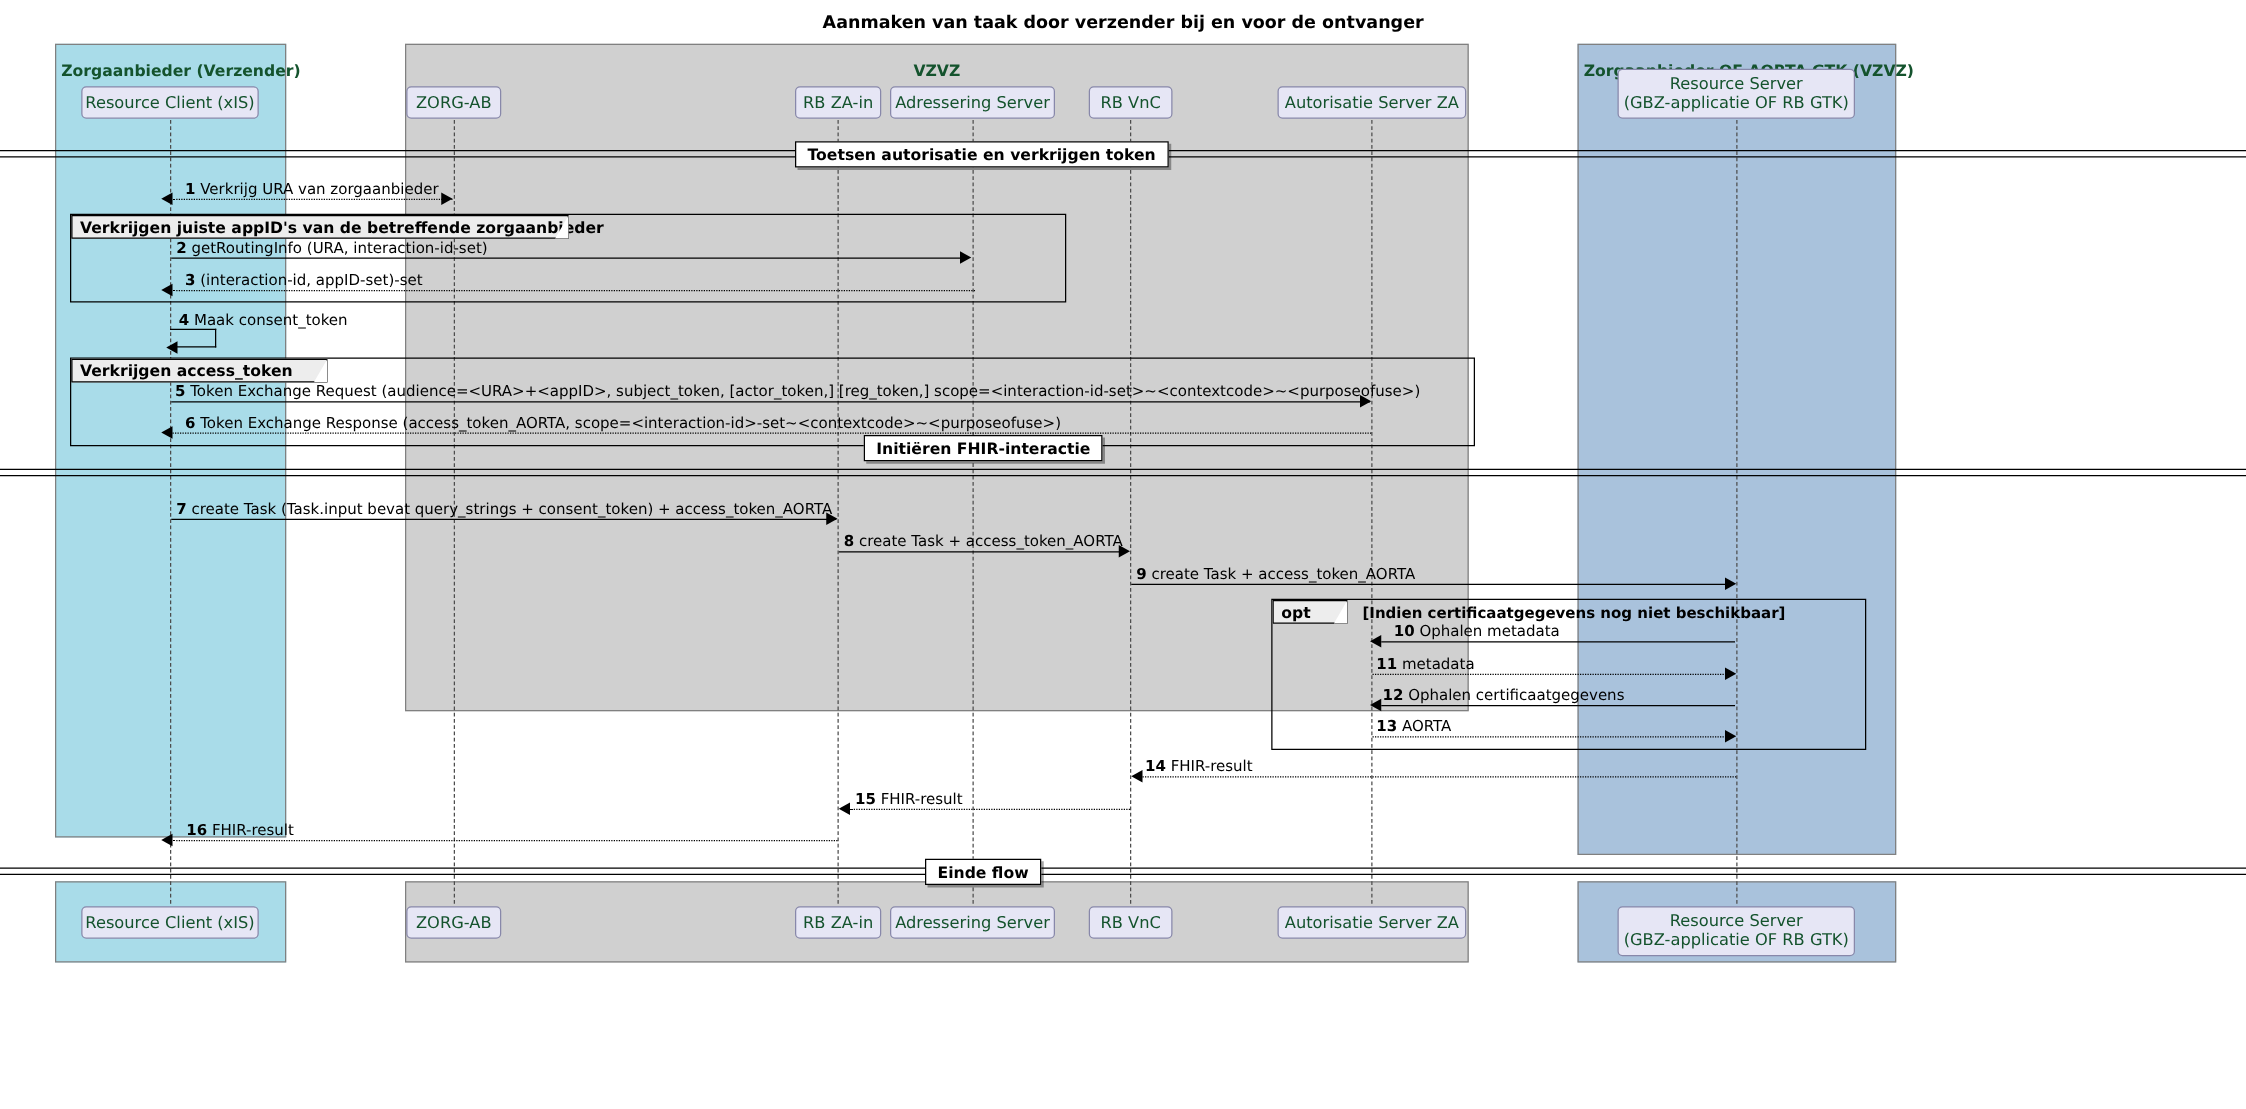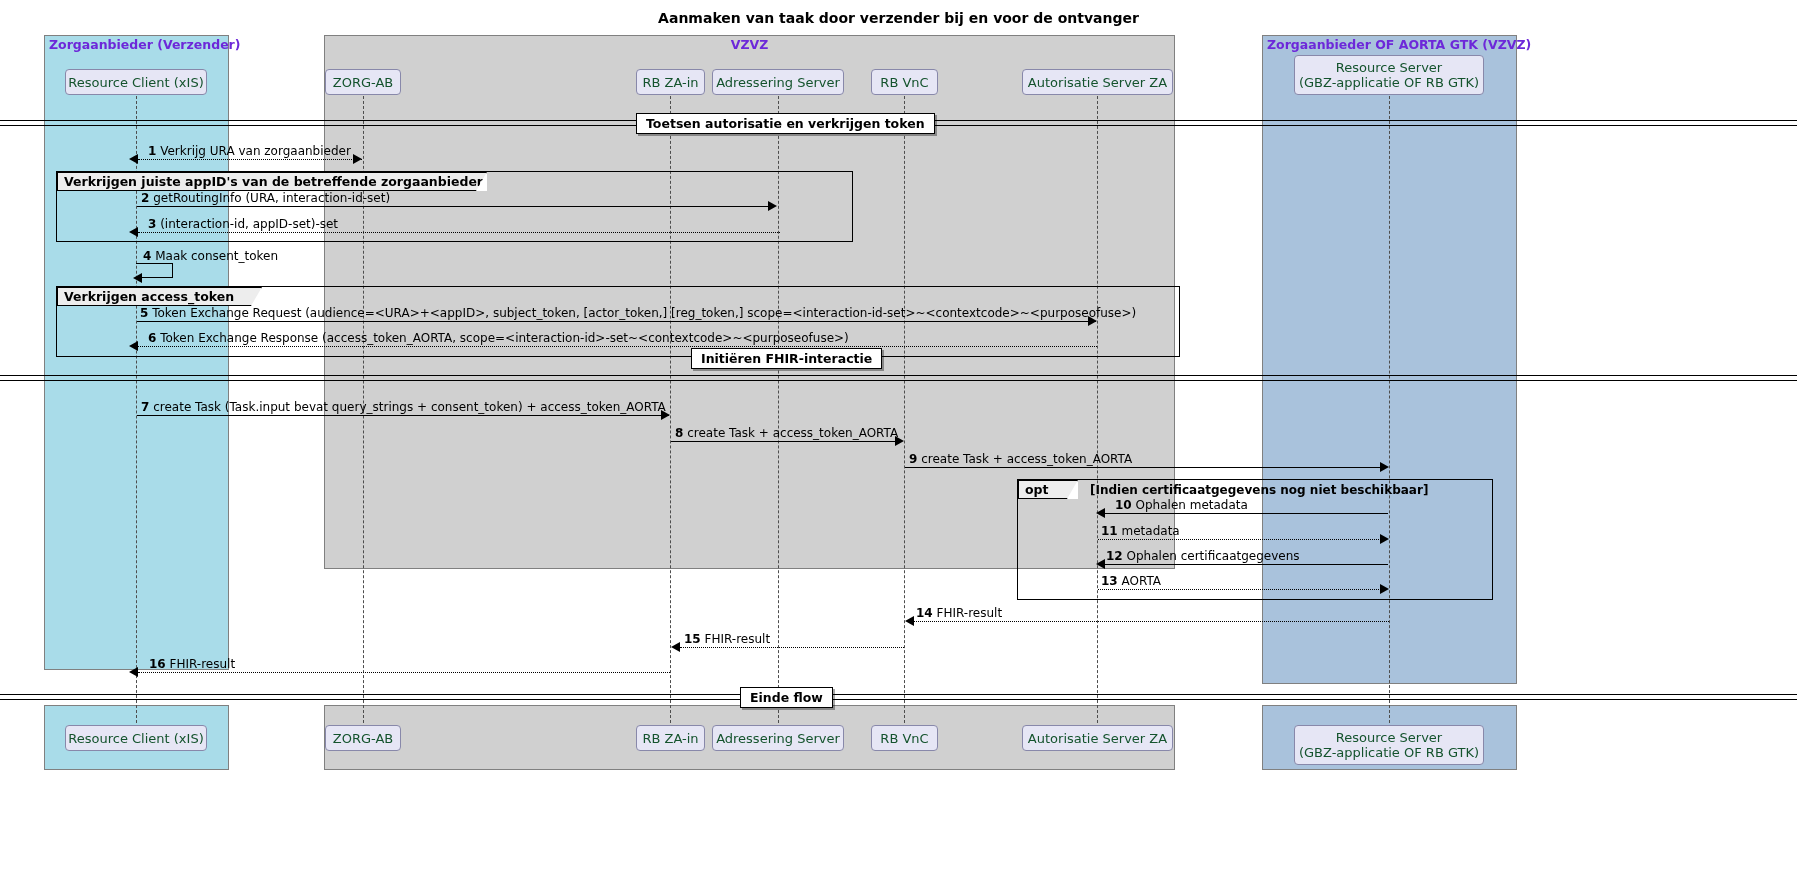--- a/index.html
+++ b/index.html
@@ -15,21 +15,21 @@
 
   
   .diagram-title{
     position:absolute;left:0;top:10px;width:1797px;
     text-align:center;font-size:14px;font-weight:bold;color:#000;
   }
 
   
   .pbox{position:absolute;box-sizing:border-box;border:1px solid #808080;}
   .pbox-title{
-    position:absolute;top:1px;left:4px;font-size:12.5px;font-weight:bold;color:#6d28d9;
+    position:absolute;top:13px;left:4px;font-size:12.5px;font-weight:bold;color:#14532d;
     white-space:nowrap;
   }
   .pbox.left{background:#A9DCE9;}
   .pbox.mid{background:#D0D0D0;}
   .pbox.right{background:#A9C2DC;}
   .pbox-title.center{left:0;width:100%;text-align:center;}
 
   
   .lifeline{
     position:absolute;width:0;border-left:1px dashed #4d4d4d;
@@ -165,21 +165,21 @@
 
   <div class="msg-label" style="left:148px;top:145px;">
     <b>1</b> 
     <span>Verkrijg URA van zorgaanbieder</span>
   </div>
   <div class="msg-line dotted" style="left:138px;top:159px;width:224px;"></div>
   <div class="arrowhead left" style="left:129px;top:154px;"></div>
   <div class="arrowhead right" style="left:353px;top:154px;"></div>
 
   <div class="frame" style="left:56px;top:171px;width:797px;height:71px;"></div>
-  <div class="frame-tab" style="left:57px;top:172px;width:430px;">
+  <div class="frame-tab" style="left:57px;top:172px;width:398px;">
     <span>Verkrijgen juiste appID's van de betreffende zorgaanbieder</span>
     <span class="corner"></span>
   </div>
 
   <div class="msg-label" style="left:141px;top:192px;">
     <b>2</b> 
     <span>getRoutingInfo (URA, interaction-id-set)</span>
   </div>
   <div class="msg-line" style="left:137px;top:206px;width:632px;"></div>
   <div class="arrowhead right" style="left:768px;top:201px;"></div>

